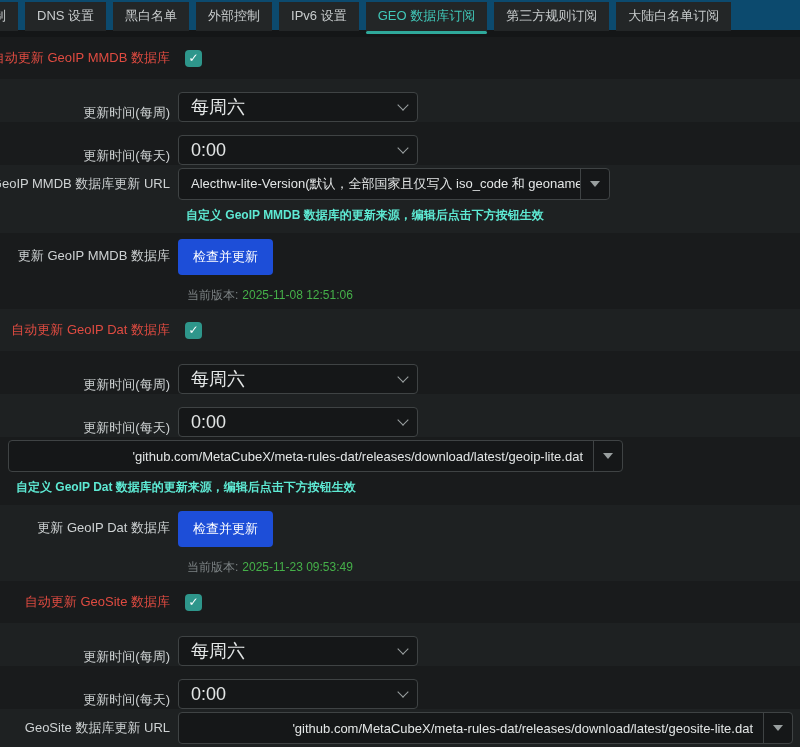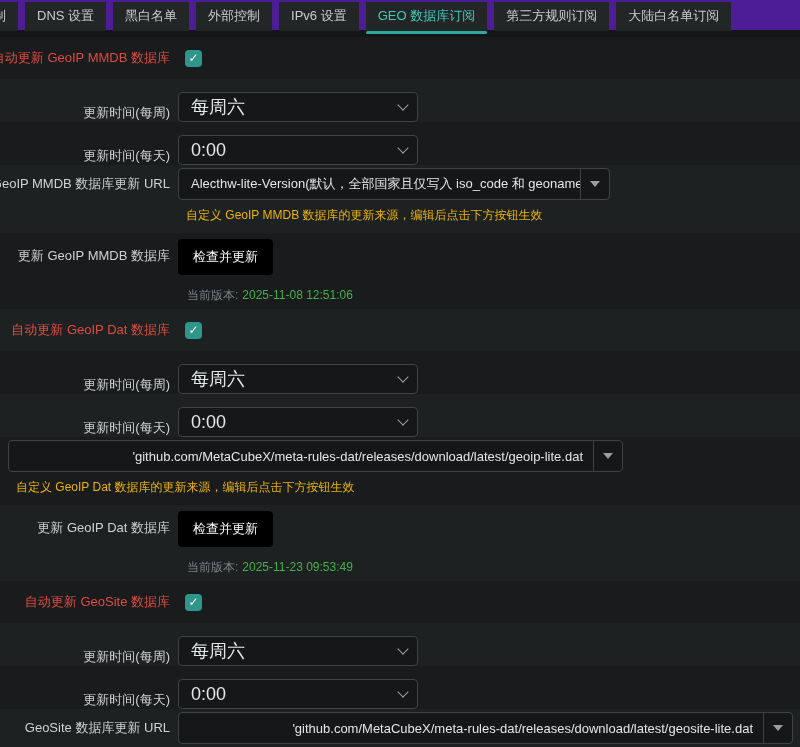--- a/index.html
+++ b/index.html
@@ -5,21 +5,21 @@
   html,body{margin:0;padding:0;}
   body{
     width:800px;height:747px;overflow:hidden;
     background:#141617;
     font-family:"Liberation Sans","DejaVu Sans",sans-serif;
     -webkit-font-smoothing:antialiased;
   }
   
   .tabbar{
     display:flex;align-items:flex-start;gap:7px;
-    background:#4c1d95;height:28px;padding-top:2px;
+    background:#0c4a6e;height:28px;padding-top:2px;
     white-space:nowrap;
   }
   .tab{
     position:relative;background:#232627;color:#c8cccd;
     font-size:13px;padding:5px 12px 6px 12px;cursor:pointer;
     flex:0 0 auto;
   }
   .tab.first{width:16px;padding-left:0;padding-right:2px;overflow:hidden;}
   .tab.first span{display:inline-block;margin-left:-7px;}
   .tab.active{color:#41c9ba;}
@@ -76,25 +76,25 @@
     flex:0 0 28px;border-left:1px solid #3f4344;
     display:flex;align-items:center;justify-content:center;cursor:pointer;
   }
   .tri-down{
     width:0;height:0;border-left:5px solid transparent;
     border-right:5px solid transparent;border-top:6px solid #999f9f;
   }
   .combo.w-mmdb{width:432px;}
   .combo.w-full{width:615px;}
   .help{
-    margin:7px 0 0 8px;color:#eab308;font-size:12px;white-space:nowrap;
+    margin:7px 0 0 8px;color:#5eead4;font-size:12px;white-space:nowrap;font-weight:bold;
   }
   
   .btn{
-    display:inline-block;margin-top:6px;background:#000000;color:#ffffff;
+    display:inline-block;margin-top:6px;background:#1d4ed8;color:#ffffff;
     font-size:13px;padding:9px 15px;border:none;border-radius:4px;cursor:pointer;
   }
   .version{margin:12px 15px 0 9px;font-size:12px;white-space:nowrap;}
   .version .pre{color:#7c8284;}
   .version .val{color:#45b049;margin-left:4px;}
 </style>
 </head>
 <body>
 
 <div class="tabbar">

